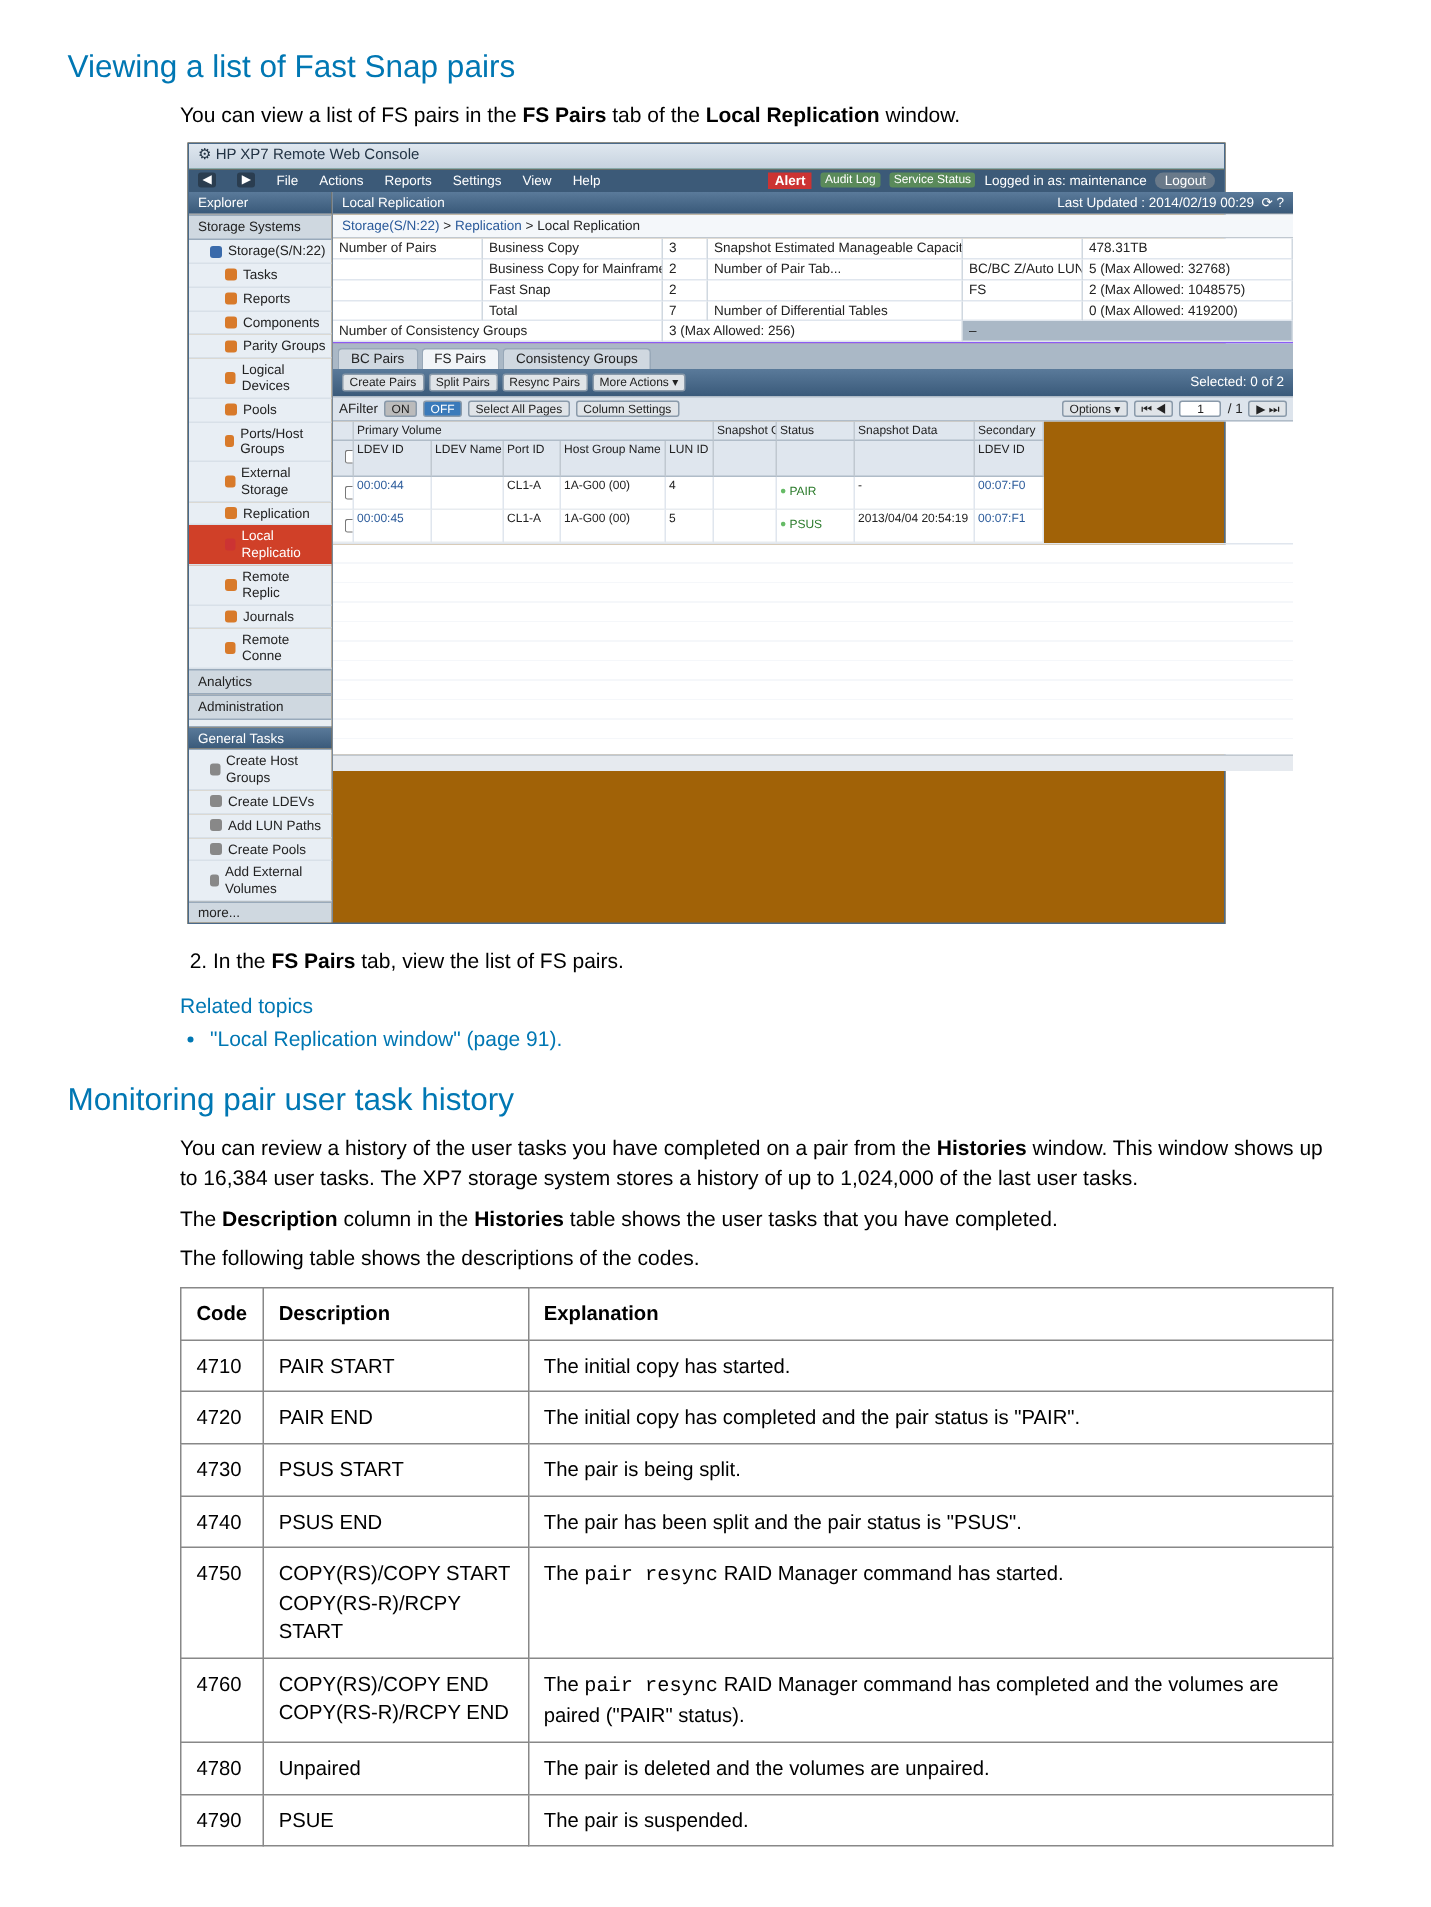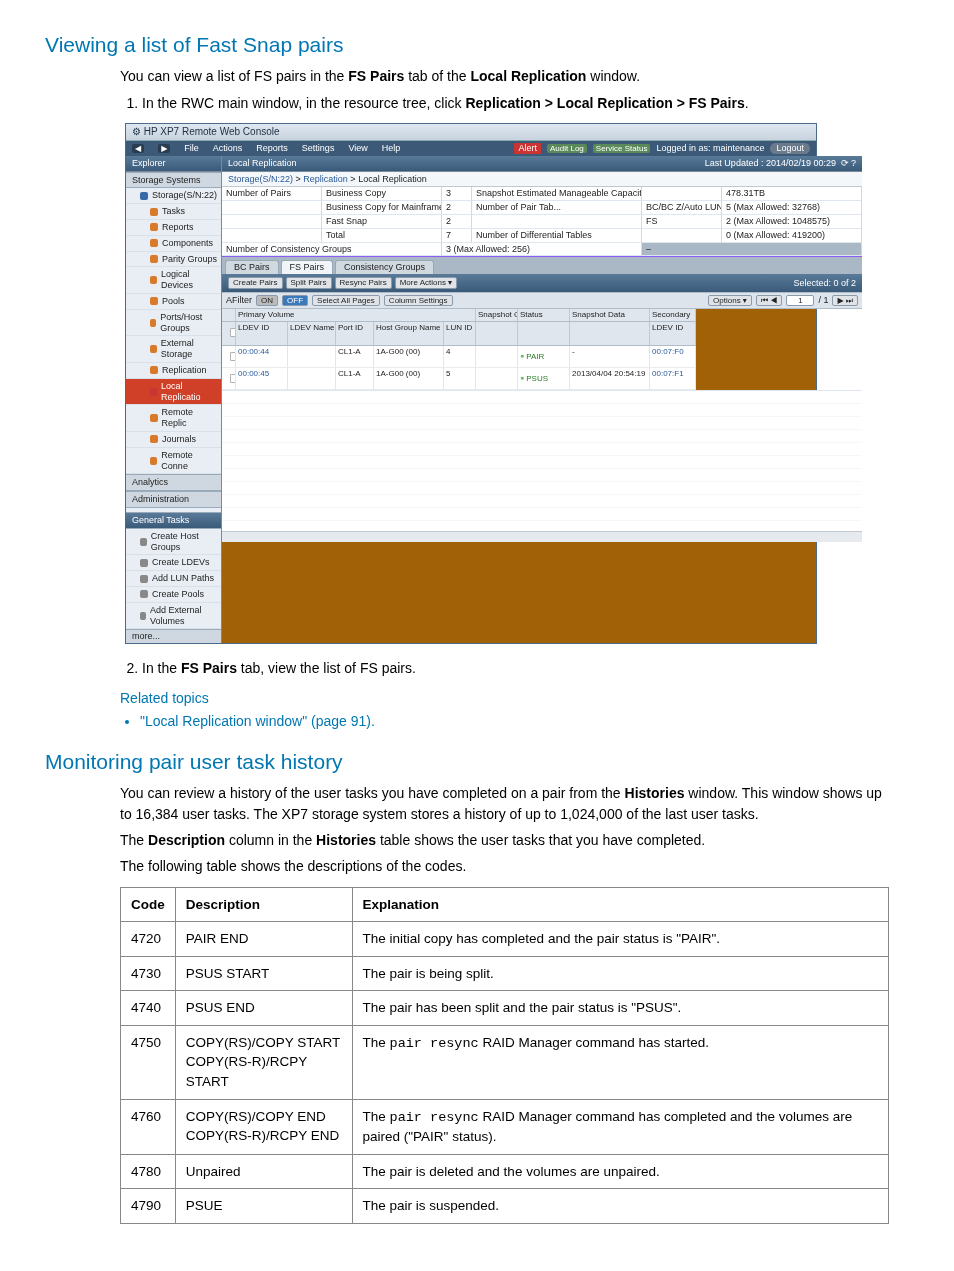--- a/index.html
+++ b/index.html
@@ -55,21 +55,21 @@
     align-items: center;
     font-size: 9px;
   }
   .menubar .right { margin-left: auto; display:flex; gap:6px; align-items:center;}
   .menu-btn {
     background: #2a3d50;
     padding: 0 3px;
     border-radius: 2px;
     font-size: 8px;
   }
-  .menu-logo { background:#c33; padding:0 4px; }
+  .menu-logo { background:#c33; padding:0 4px;font-weight:bold; }
   .menu-logout { background:#6a7a8a; padding:0px 6px; border-radius:6px; }
   .columns { display:flex; }
   .leftnav {
     width: 120px;
     border-right: 1px solid #7a8a9a;
     display:flex;
     flex-direction:column;
   }
   .nav-head {
     background: linear-gradient(#5a7a9a, #3a5a7a);
@@ -246,25 +246,20 @@
 </style>
 </head>
 <body>
 
 <h2 class="section">Viewing a list of Fast Snap pairs</h2>
 
 <div class="body-indent">
   <p>
     <span>You can view a list of FS pairs in the </span><span class="bold">FS Pairs</span><span> tab of the </span><span class="bold">Local Replication</span><span> window.</span>
   </p>
-  <ol class="steps">
-    <li>
-      <span>In the RWC main window, in the resource tree, click </span><span class="bold">Replication &gt; Local Replication &gt; FS Pairs</span><span>.</span>
-    </li>
-  </ol>
 </div>
 
 <div class="screenshot">
   <div class="tb-title">⚙ <span>HP XP7 Remote Web Console</span></div>
   <div class="menubar">
     <span class="menu-btn">◀</span>
     <span class="menu-btn">▶</span>
     <span>File</span>
     <span>Actions</span>
     <span>Reports</span>
@@ -515,20 +510,25 @@
   <table class="codes">
     <thead>
       <tr>
         <th>Code</th>
         <th>Description</th>
         <th>Explanation</th>
       </tr>
     </thead>
     <tbody id="codes-body">
         <tr>
+          <td>4710</td>
+          <td style="white-space: pre-line;">PAIR START</td>
+          <td>The initial copy has started.</td>
+        </tr>
+        <tr>
           <td>4720</td>
           <td style="white-space: pre-line;">PAIR END</td>
           <td>The initial copy has completed and the pair status is "PAIR".</td>
         </tr>
         <tr>
           <td>4730</td>
           <td style="white-space: pre-line;">PSUS START</td>
           <td>The pair is being split.</td>
         </tr>
         <tr>

